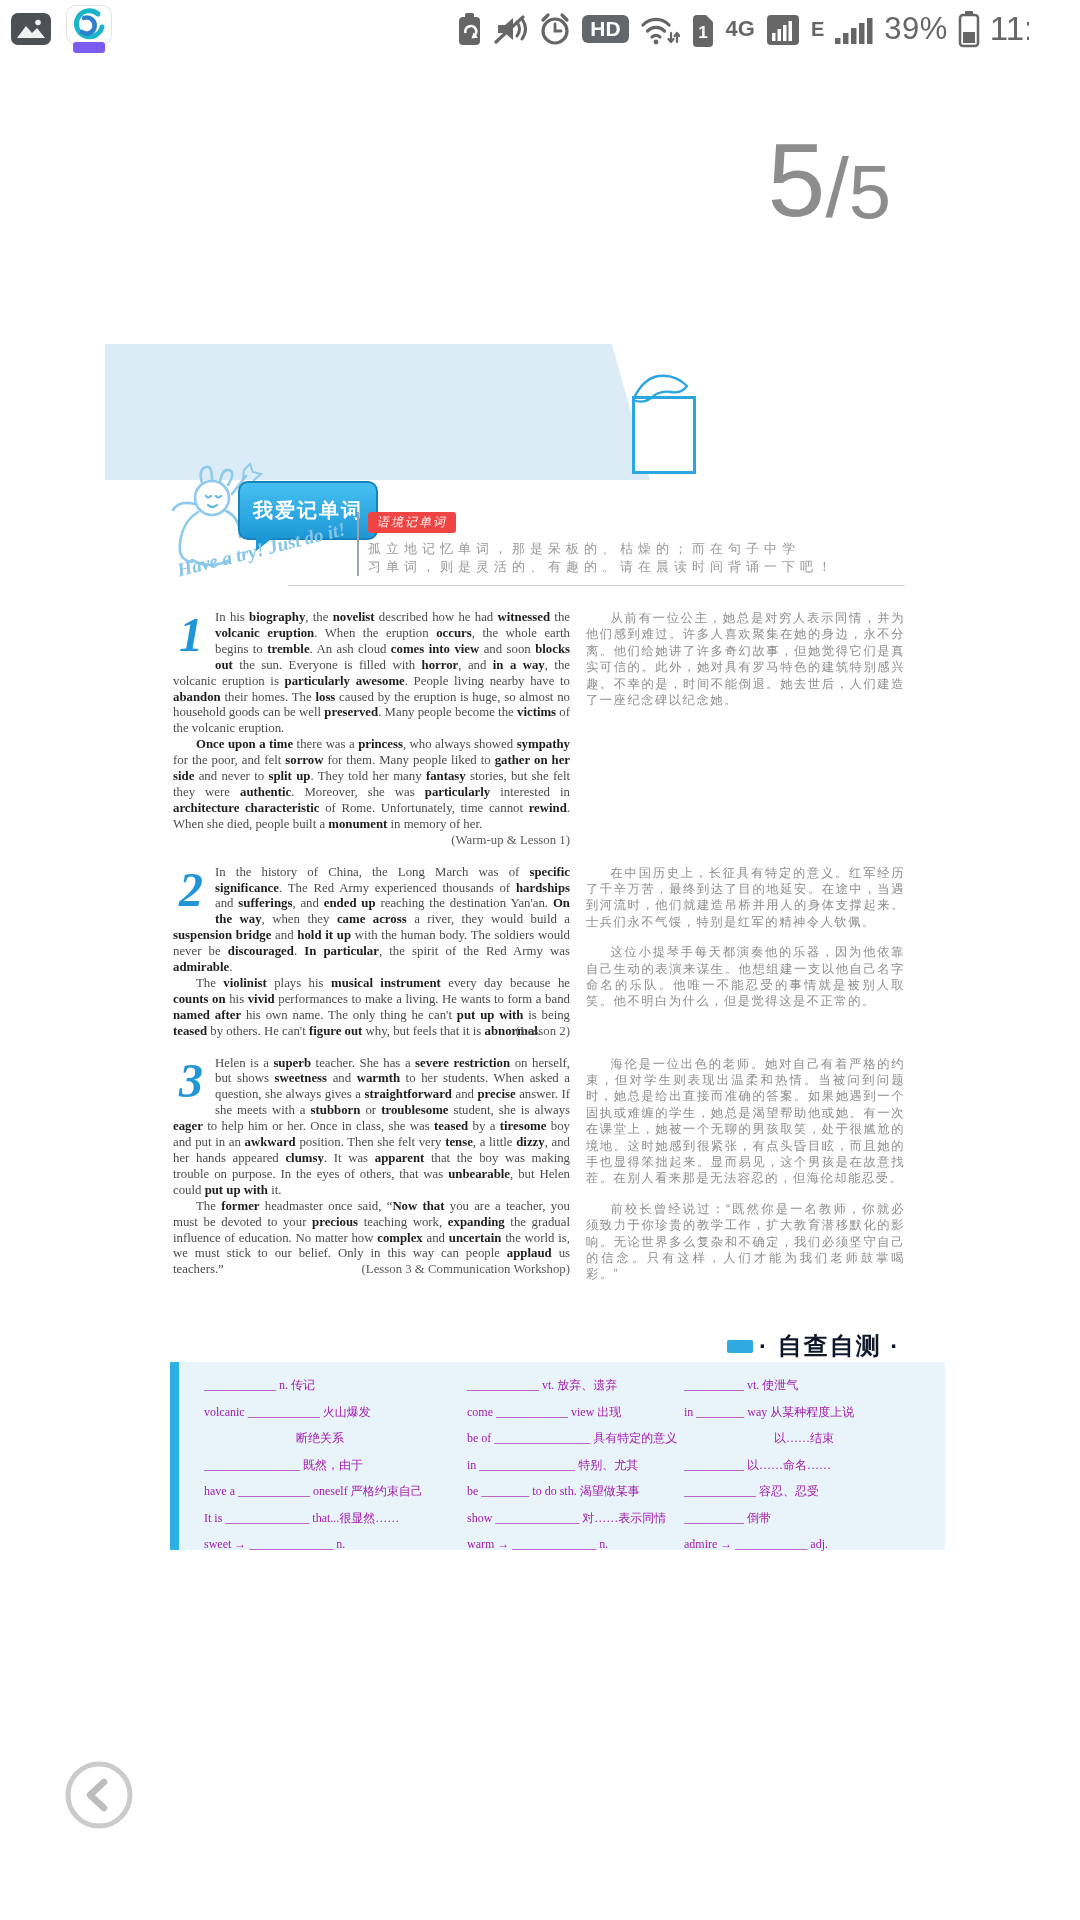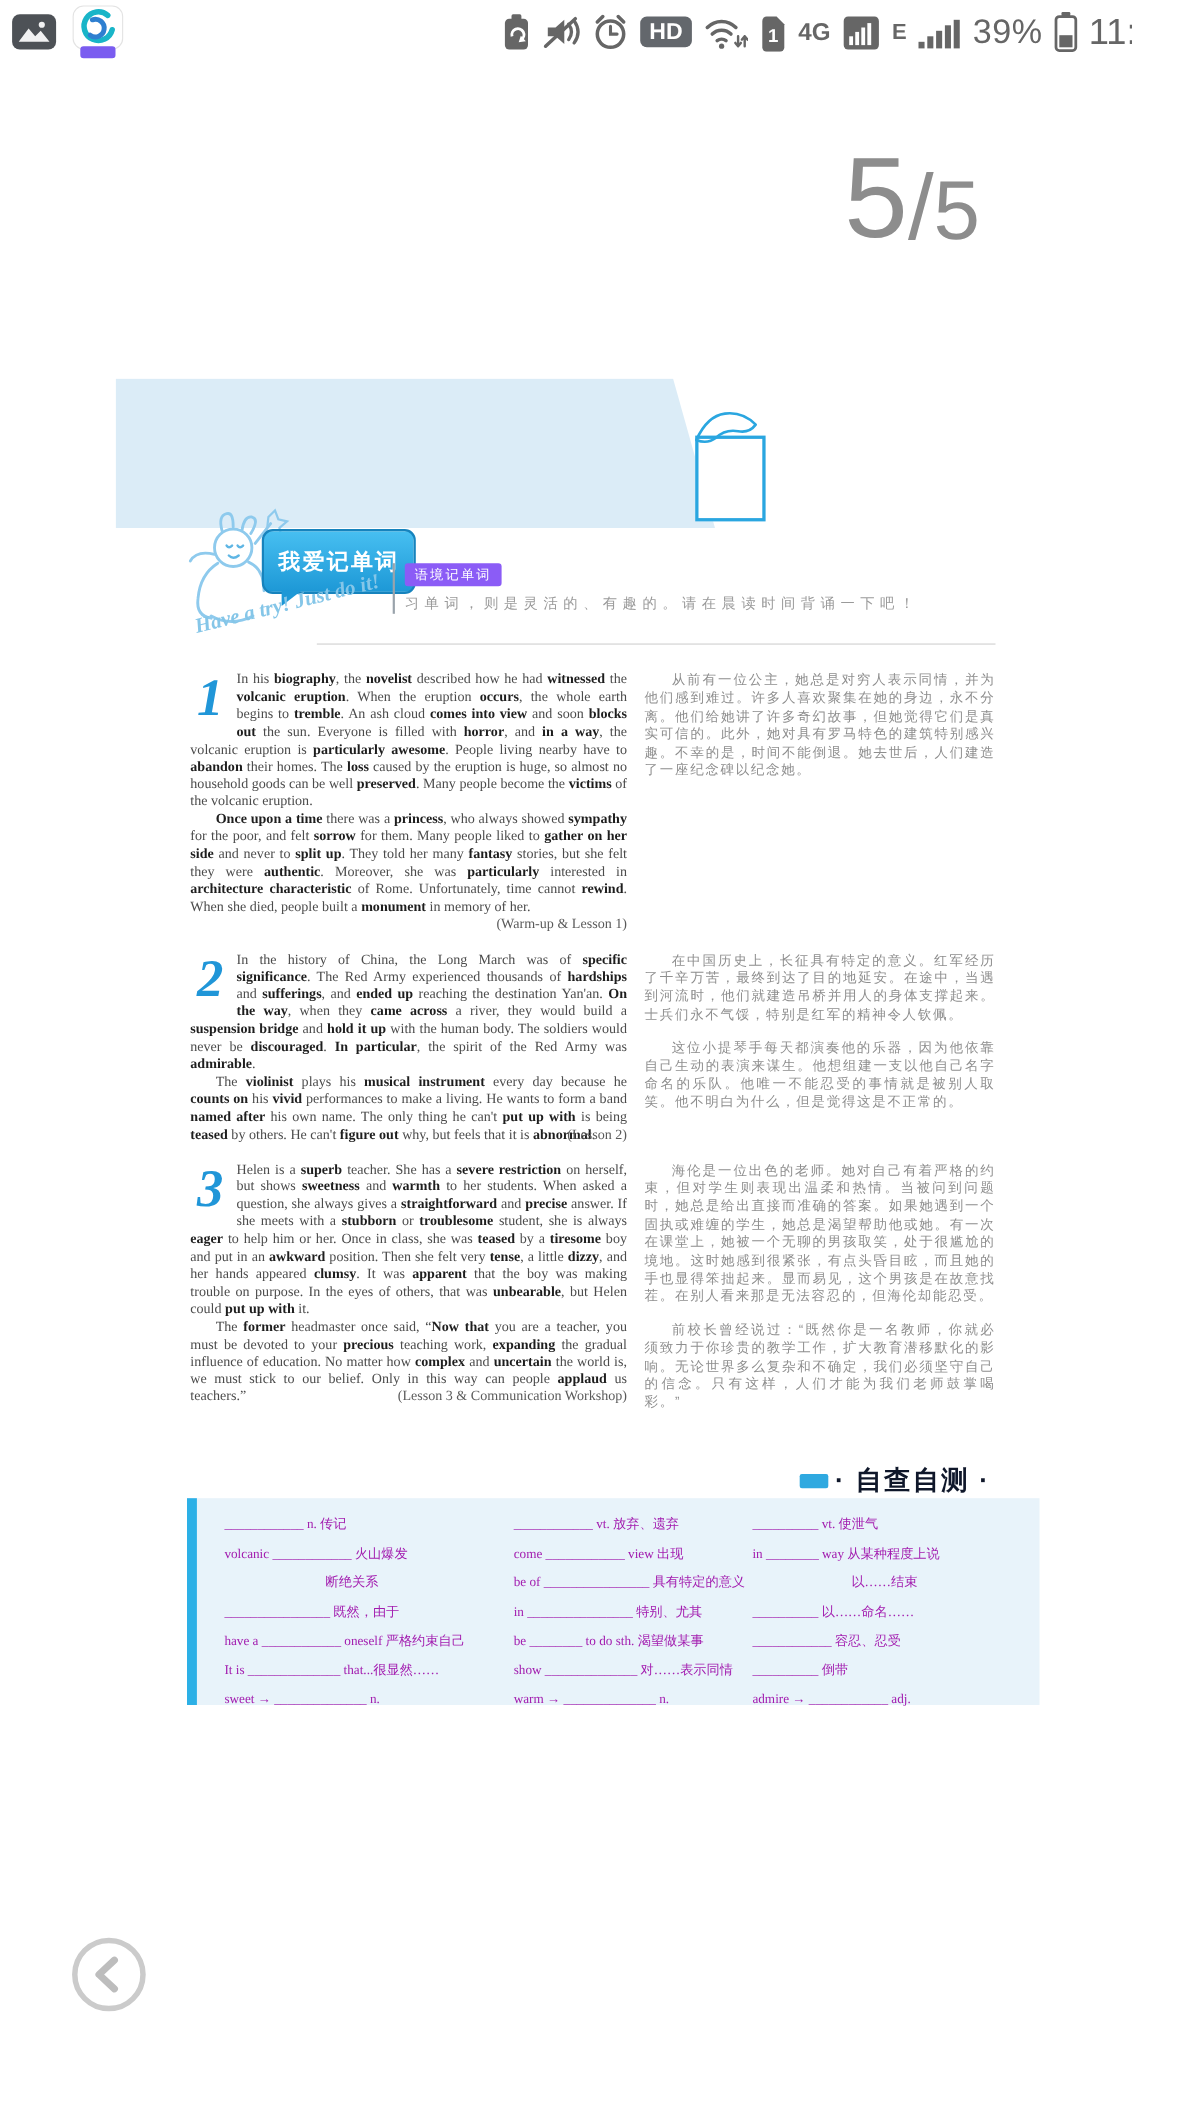--- a/index.html
+++ b/index.html
@@ -34,22 +34,22 @@
   .stamp{position:absolute;left:527px;top:58px;width:58px;height:72px;background:#fff;border:3px solid #2aa6e0;}
   .bubble{position:absolute;left:133px;top:143px;background:linear-gradient(#47bff1,#1d98d6);
           border:2px solid #1683bd;border-radius:10px;padding:14px 13px;color:#fff;font-weight:bold;
           font-size:20px;letter-spacing:2px;white-space:nowrap;}
   .bubble:after{content:"";position:absolute;left:16px;bottom:-13px;width:0;height:0;
           border-top:14px solid #1d98d6;border-right:18px solid transparent;}
   .slogan{position:absolute;left:70px;top:222px;transform:rotate(-14deg);transform-origin:left top;
           font-family:"Liberation Serif",serif;font-style:italic;font-weight:bold;
           font-size:19px;color:#85c6e8;white-space:nowrap;}
   .ctx{position:absolute;left:252px;top:174px;width:552px;border-left:2px solid #9aa3ab;padding-left:9px;}
-  .ctx-tag{display:inline-block;background:#8b5cf6;color:#fff;font-size:12px;letter-spacing:2px;
-           padding:2px 9px;border-radius:3px;}
+  .ctx-tag{display:inline-block;background:#ef4444;color:#fff;font-size:12px;letter-spacing:2px;
+           padding:2px 9px;border-radius:3px;font-style:italic;}
   .ctx-intro{margin-top:7px;font-size:13px;line-height:18px;letter-spacing:5px;color:#9a9a9a;}
   .divider{position:absolute;left:183px;top:247px;width:617px;border-top:1.5px solid #cfcfcf;}
 
   .content{position:absolute;left:68px;top:272px;width:732px;}
   .prow{display:flex;gap:16px;margin-bottom:16px;}
   .en{width:397px;font-family:"Liberation Serif","DejaVu Serif",serif;font-size:12.8px;
       line-height:15.9px;color:#4b4b4b;text-align:justify;}
   .en b{color:#1e1e1e;}
   .en .num{float:left;font-family:"Liberation Serif",serif;font-style:italic;font-weight:bold;
       font-size:48px;line-height:.92;color:#2096d8;margin:3px 12px 2px 6px;}
@@ -210,20 +210,21 @@
         <path d="M8 32 q10 -22 26 -24 q16 -2 28 10 q-6 8 -16 6 q-12 -2 -20 6 q-8 6 -18 2 z" fill="none" stroke="#2aa6e0" stroke-width="2.4" stroke-linejoin="round"></path>
       </svg>
     </span>
 
     <div class="bubble">我爱记单词</div>
     <div class="slogan">Have a try!  Just do it!</div>
 
     <div class="ctx">
       <span class="ctx-tag">语境记单词</span>
       <div class="ctx-intro">
+        <div>孤立地记忆单词，那是呆板的、枯燥的；而在句子中学</div>
         <div>习单词，则是灵活的、有趣的。请在晨读时间背诵一下吧！</div>
       </div>
     </div>
     <div class="divider"></div>
 
     <div class="content">
 
       <div class="prow">
         <div class="en">
           <span class="num">1</span>

